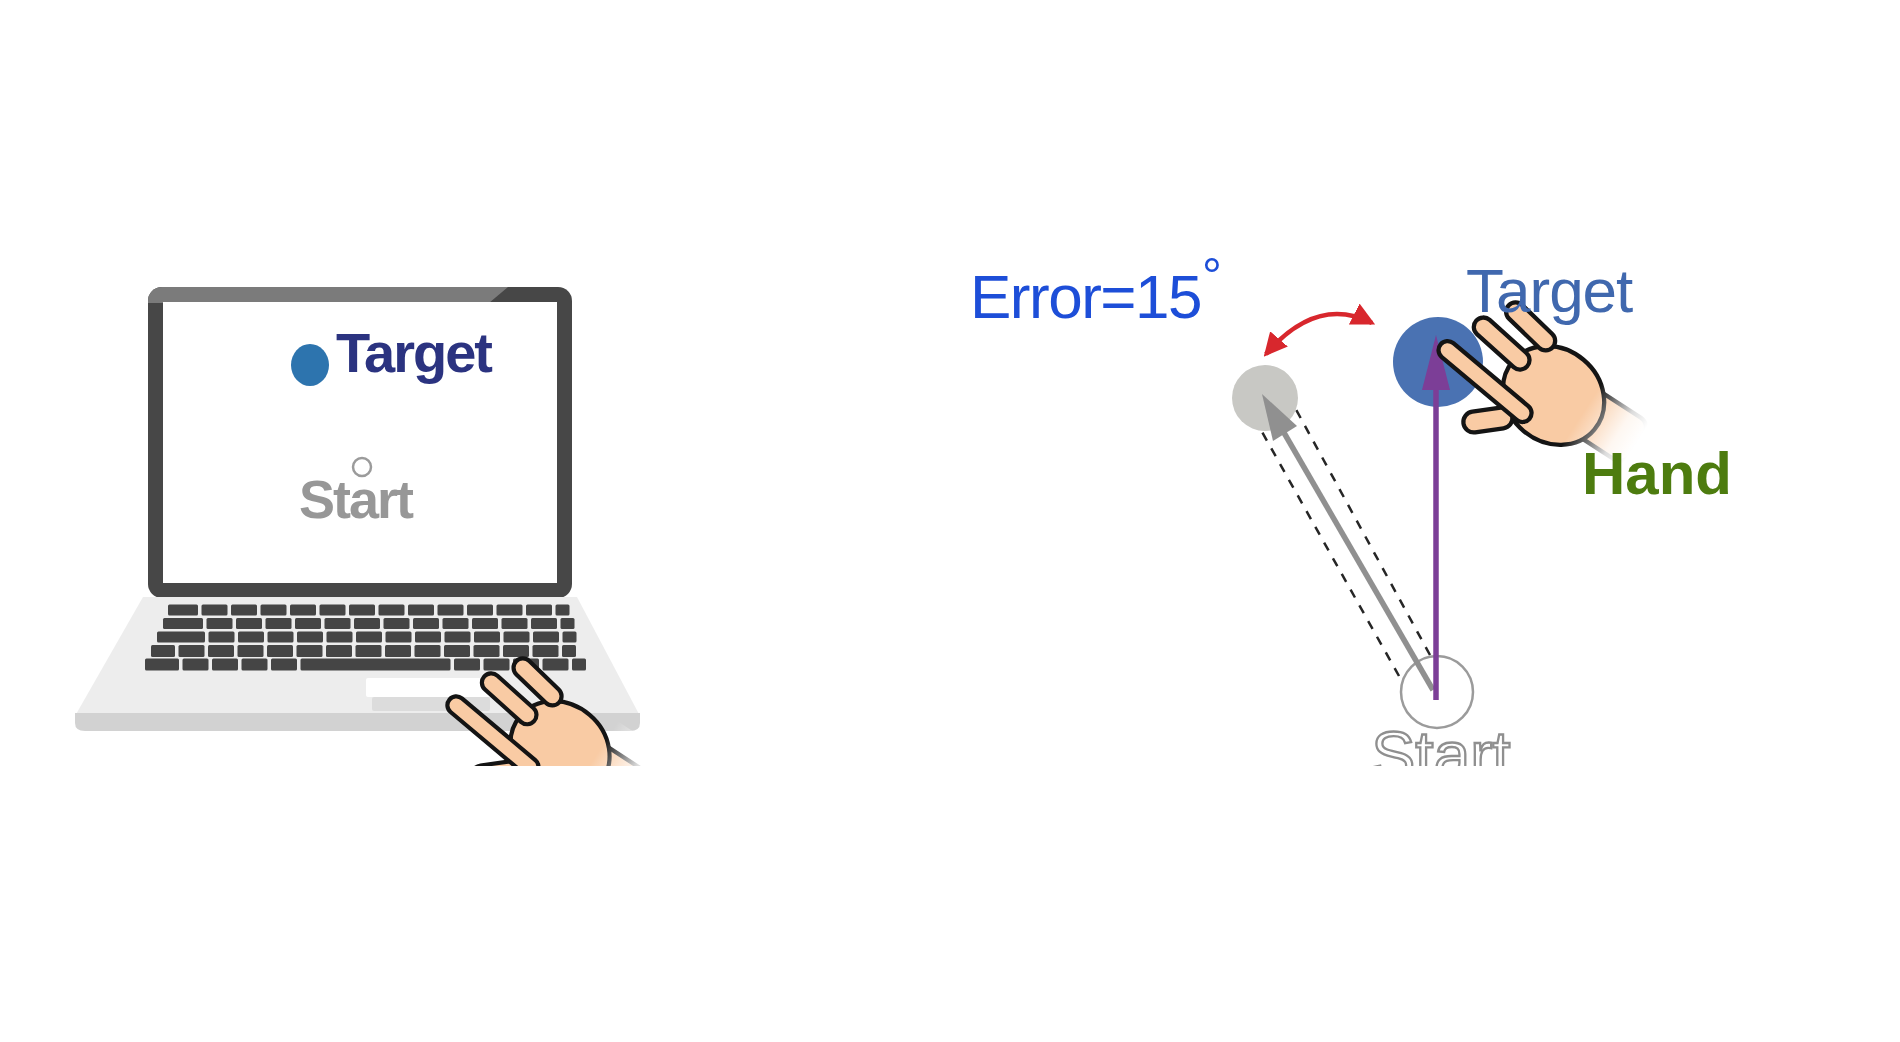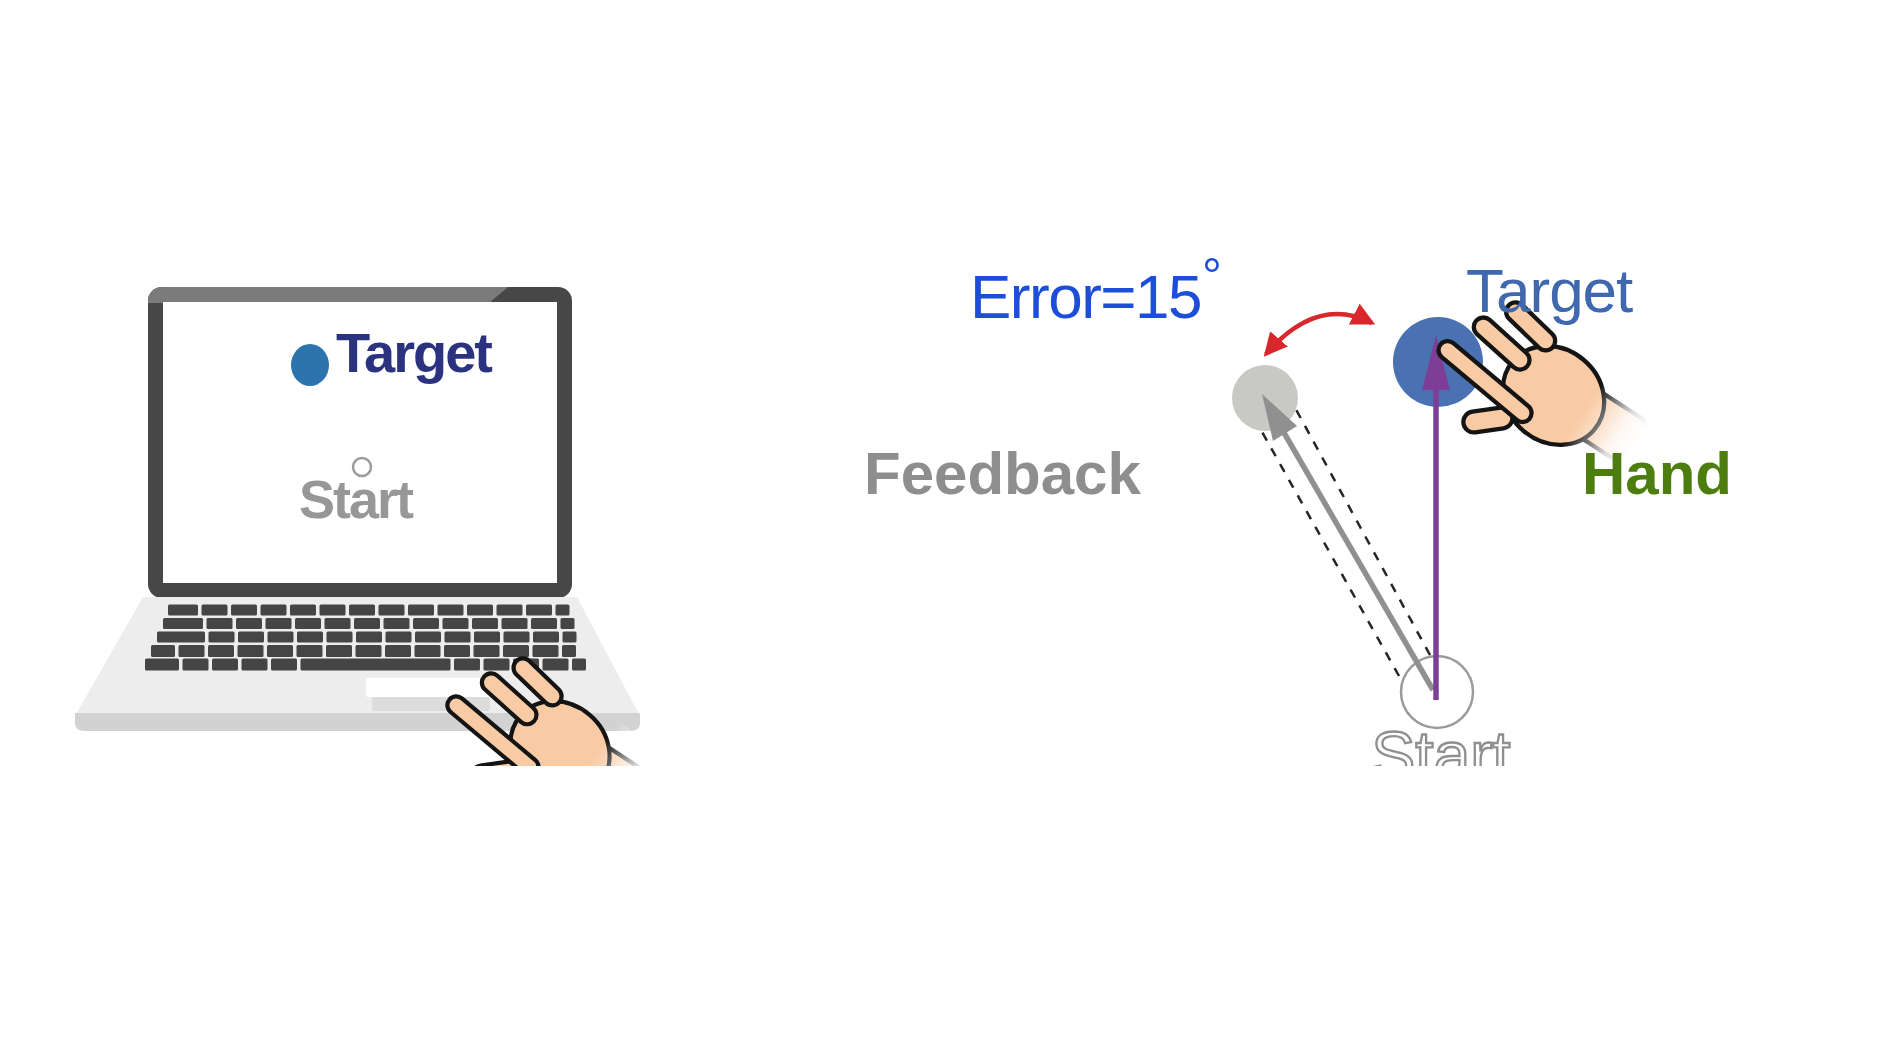--- a/index.html
+++ b/index.html
@@ -175,17 +175,16 @@
         <use href="#hand"></use>
       </g>
     </g>
   </svg>
 
   <div class="lbl lbl-screen-target">Target</div>
   <div class="lbl lbl-screen-start">Start</div>
 
   <div class="lbl lbl-error"><span>Error=15</span><span class="deg">°</span></div>
 
-  <div class="lbl lbl-feedback">Feedback</div>
   <div class="lbl lbl-target-right">Target</div>
   <div class="lbl lbl-hand">Hand</div>
   <div class="lbl lbl-start-outline">Start</div>
 </div>
 
 </body></html>

